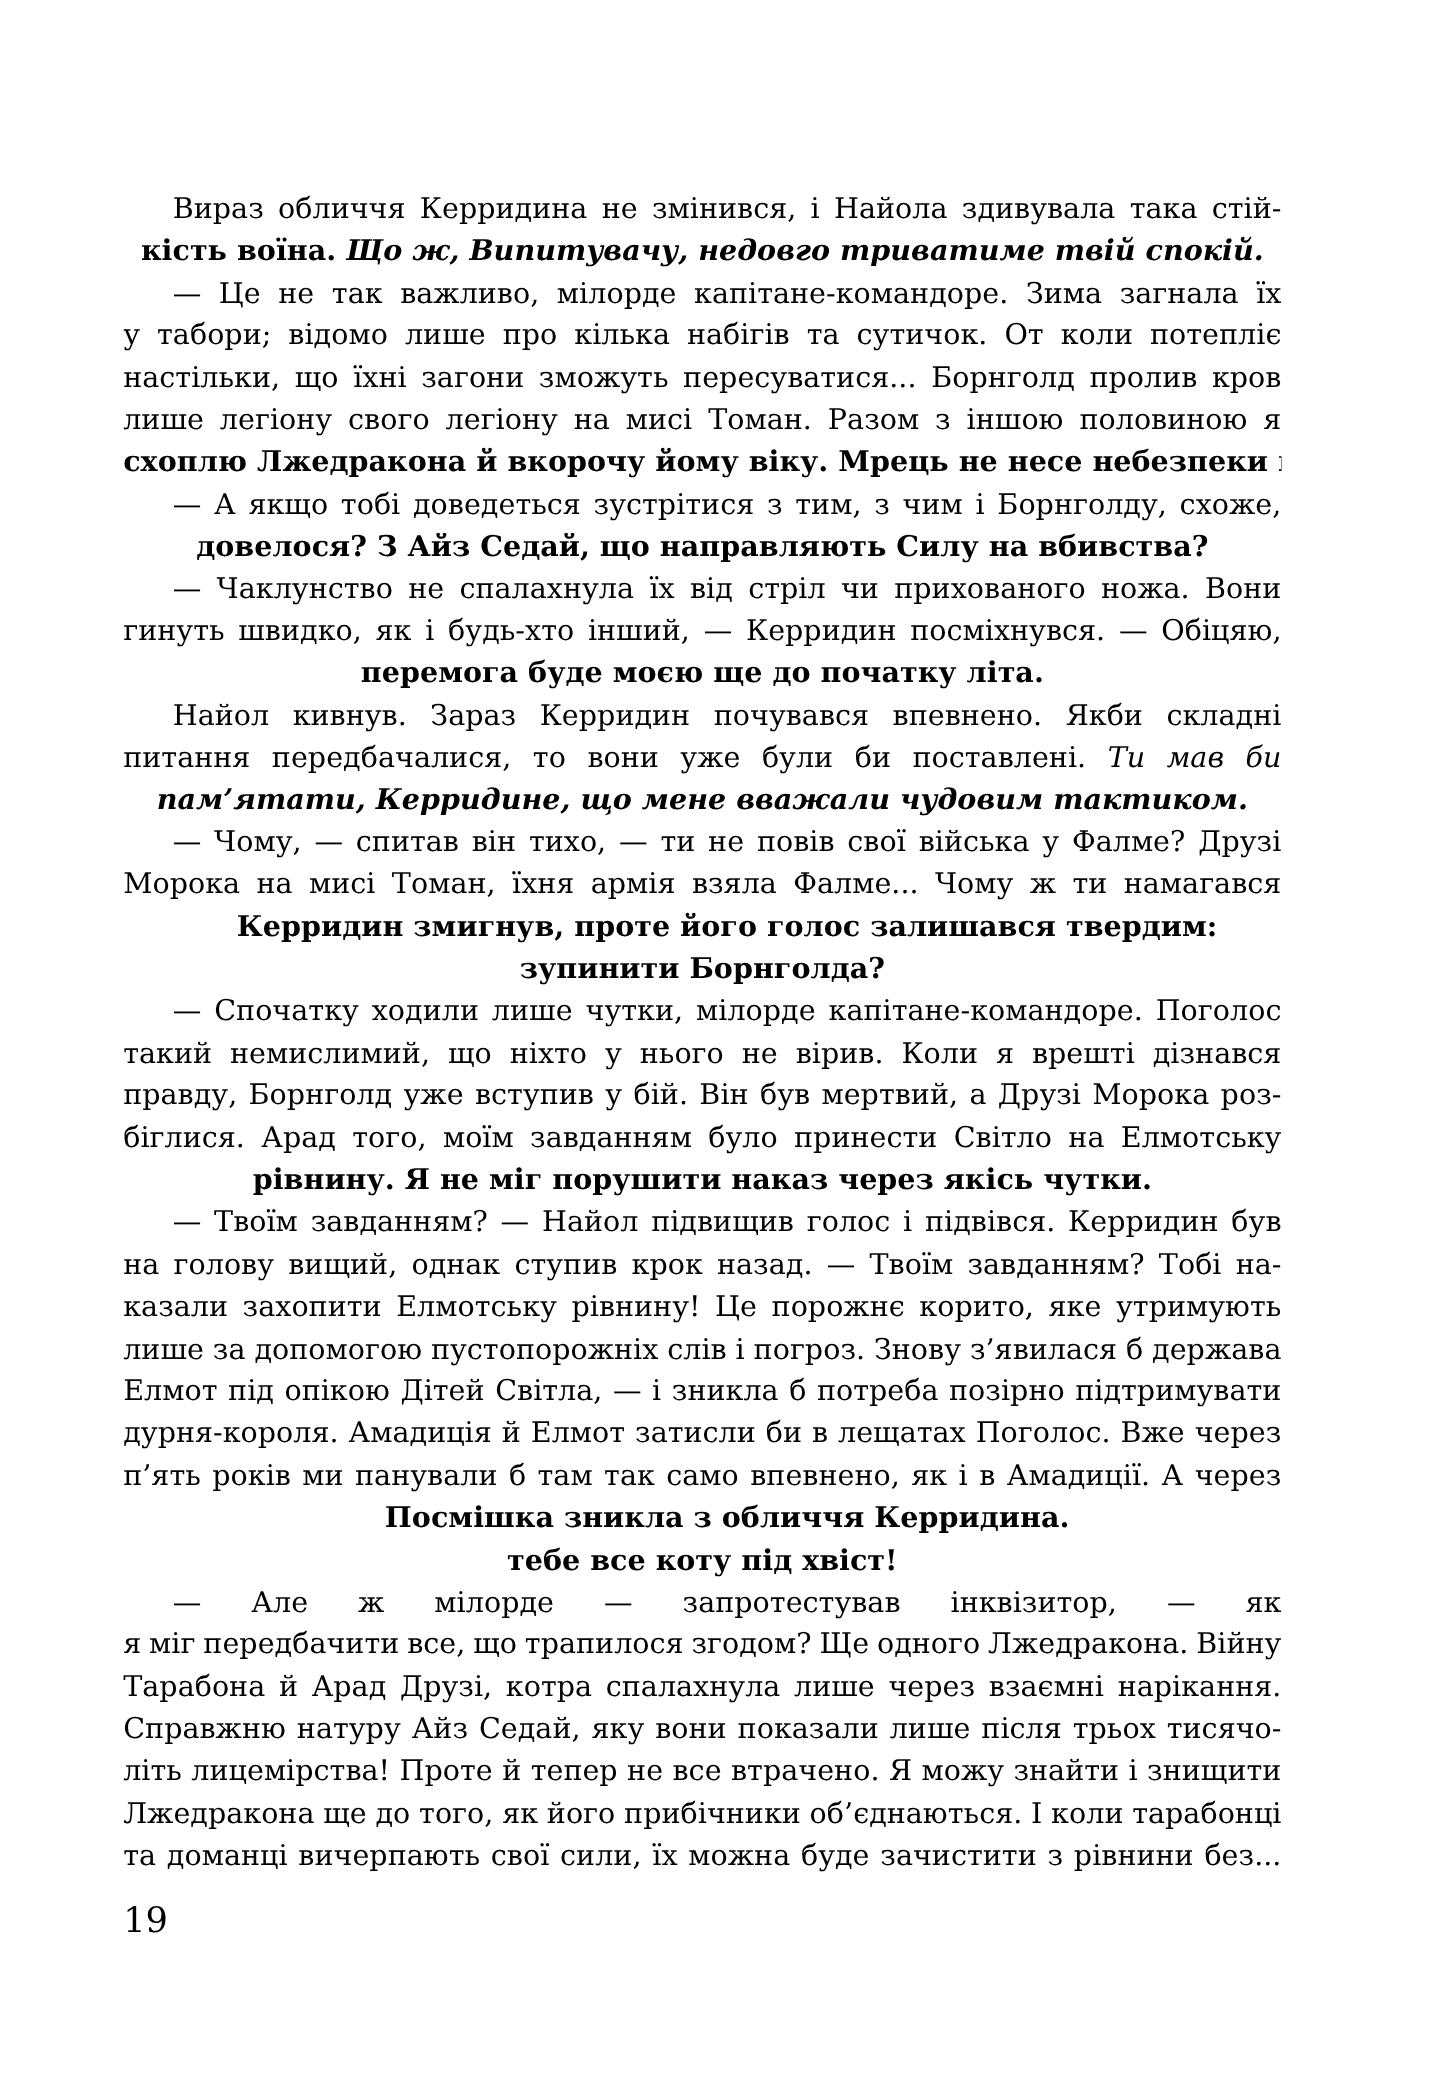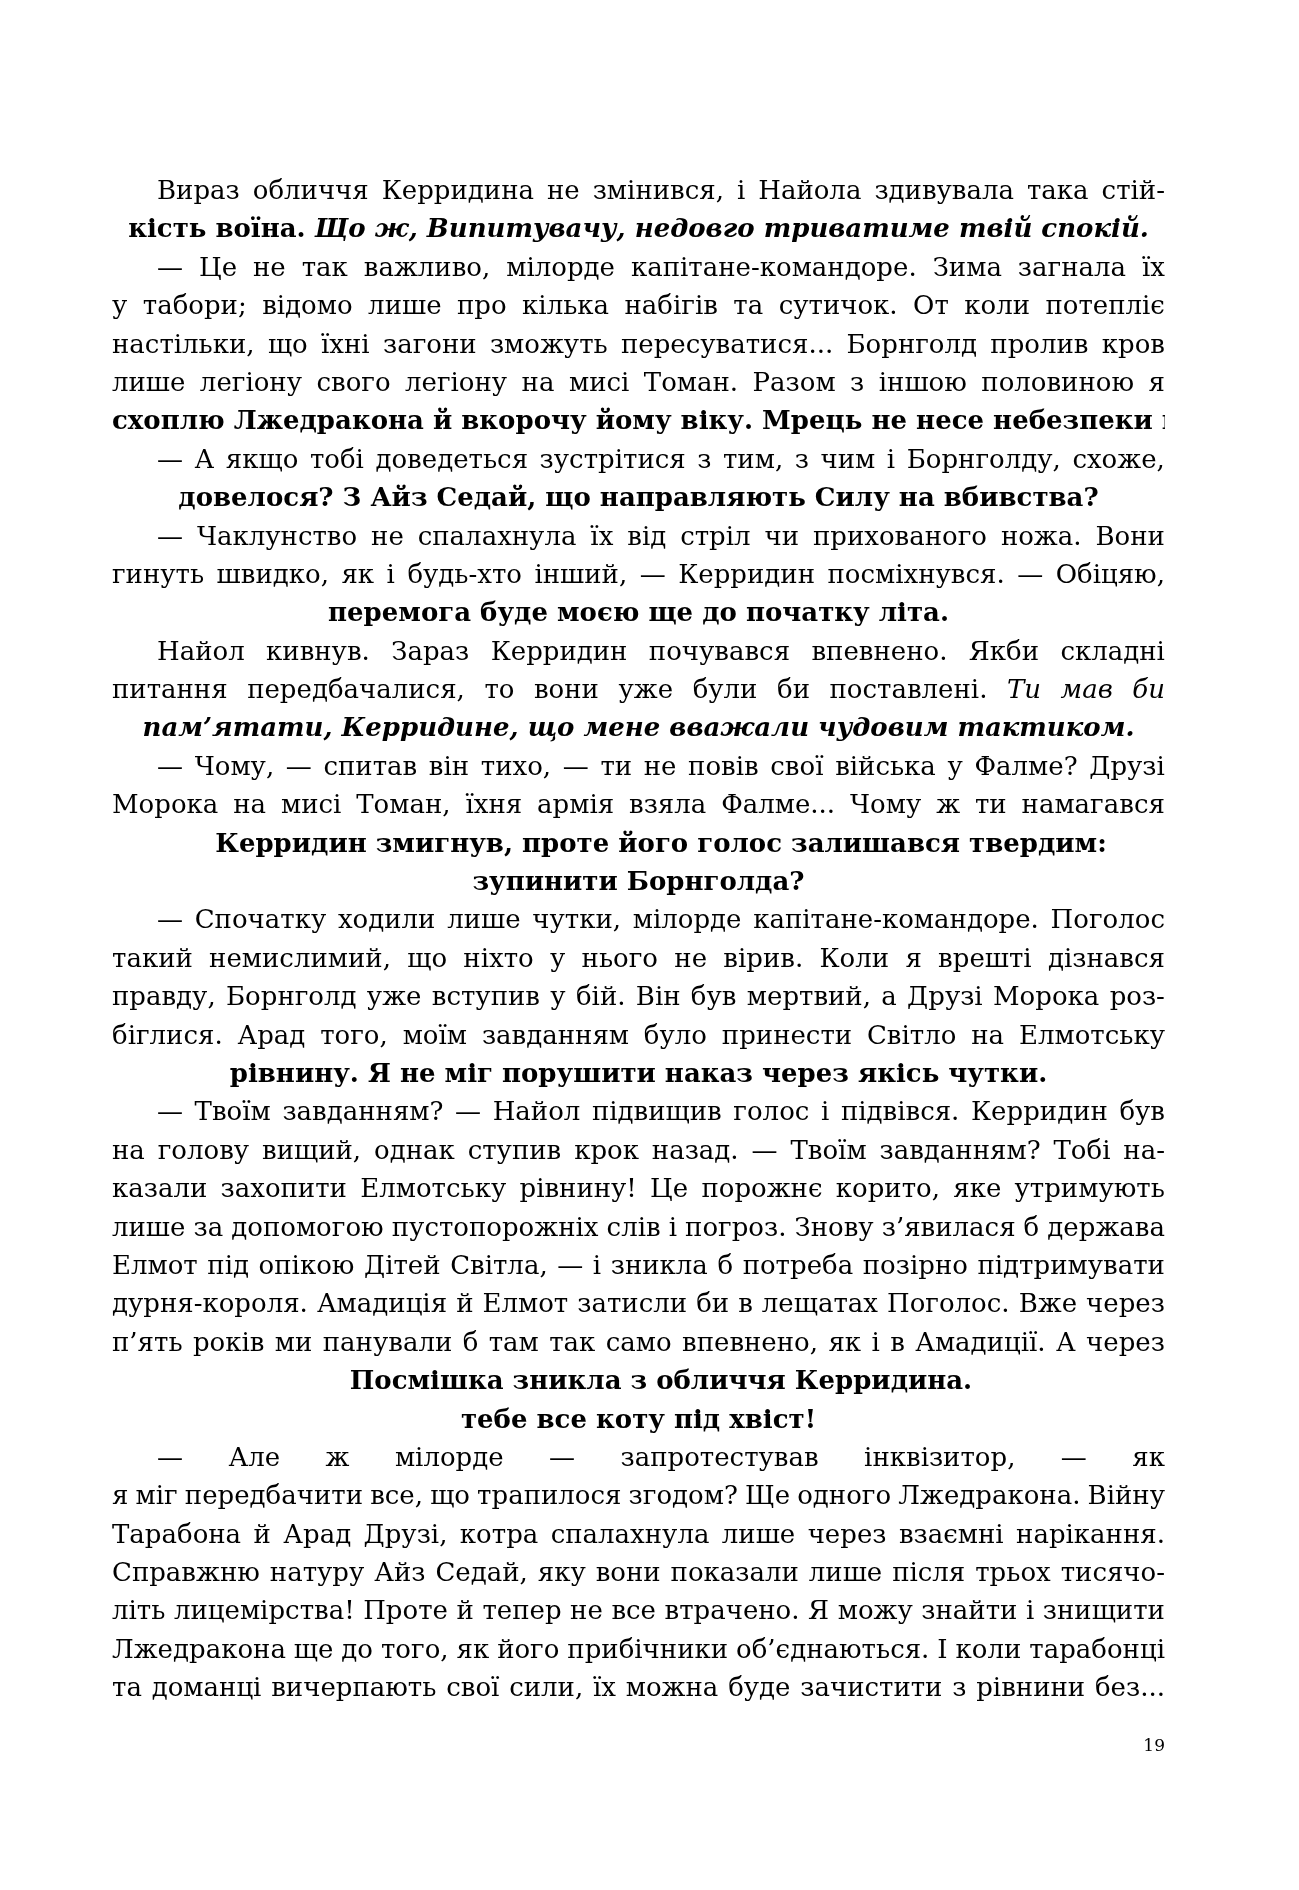--- a/index.html
+++ b/index.html
@@ -44,22 +44,22 @@
     font-weight: bold;
   }
   .line i {
     font-style: italic;
   }
   .page-number {
     position: absolute;
     left: 112px;
     top: 1726px;
     width: 1053px;
-    text-align: right;
-    font-size: 17px;
+    text-align: left;
+    font-size: 32px;
     line-height: 38.4px;
   }
 </style>
 </head>
 <body>
 
 <div class="book-page">
   <div class="text-block">
       <div class="line first">
         <span>Вираз</span>

